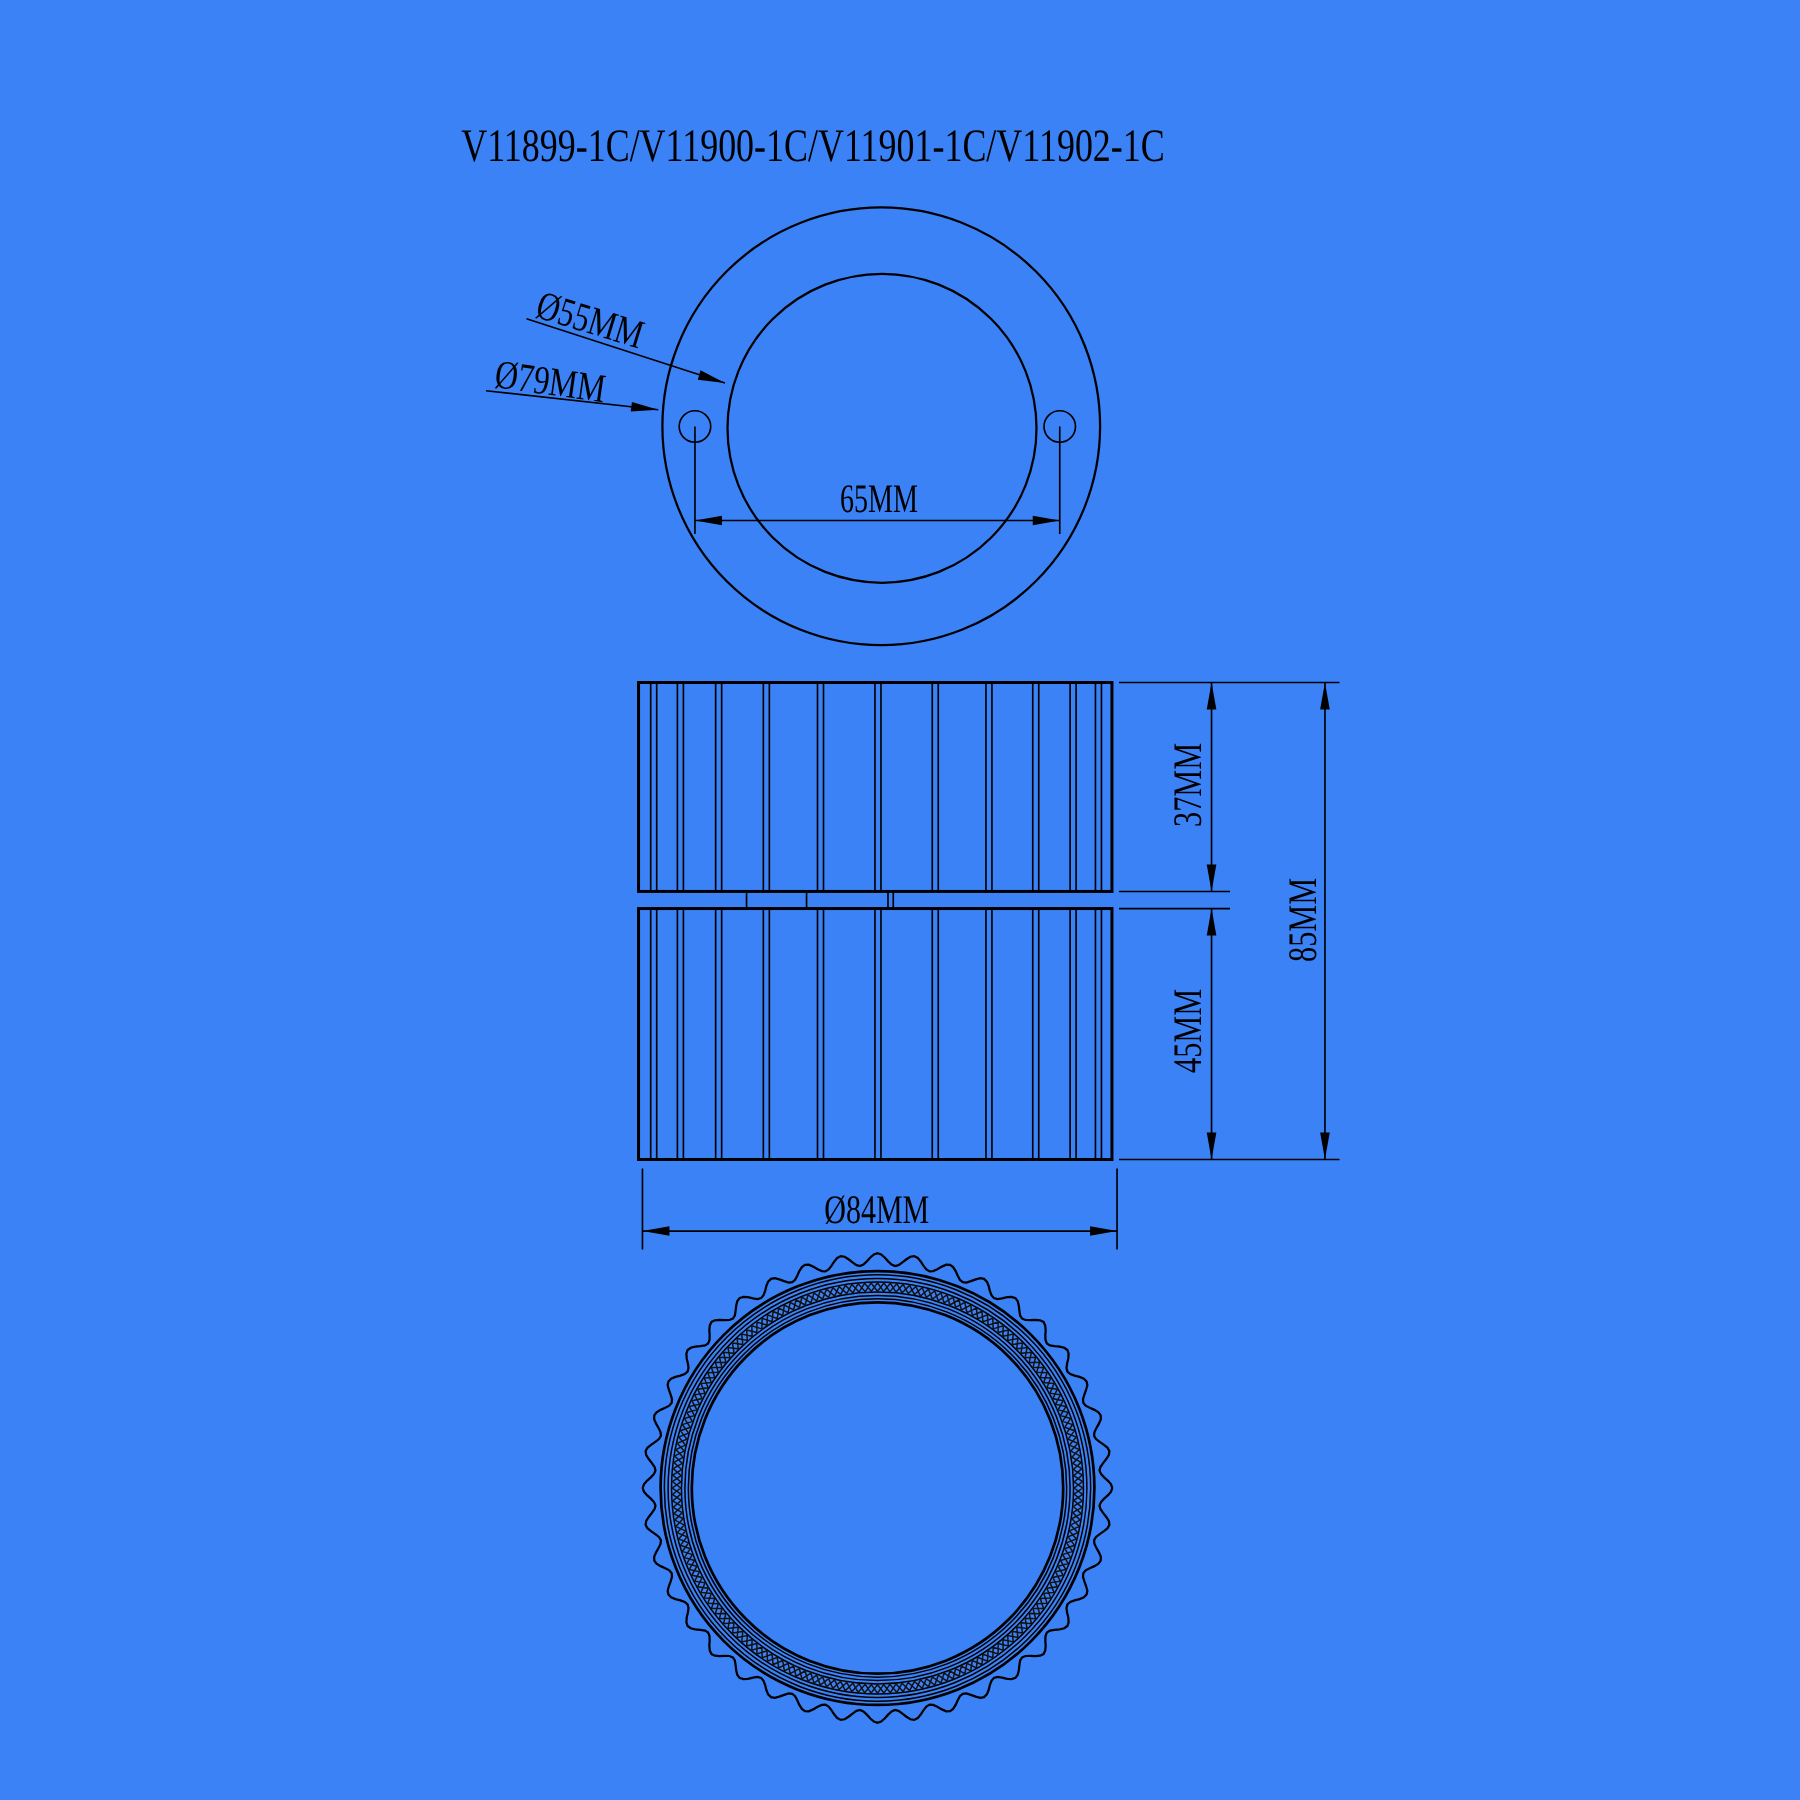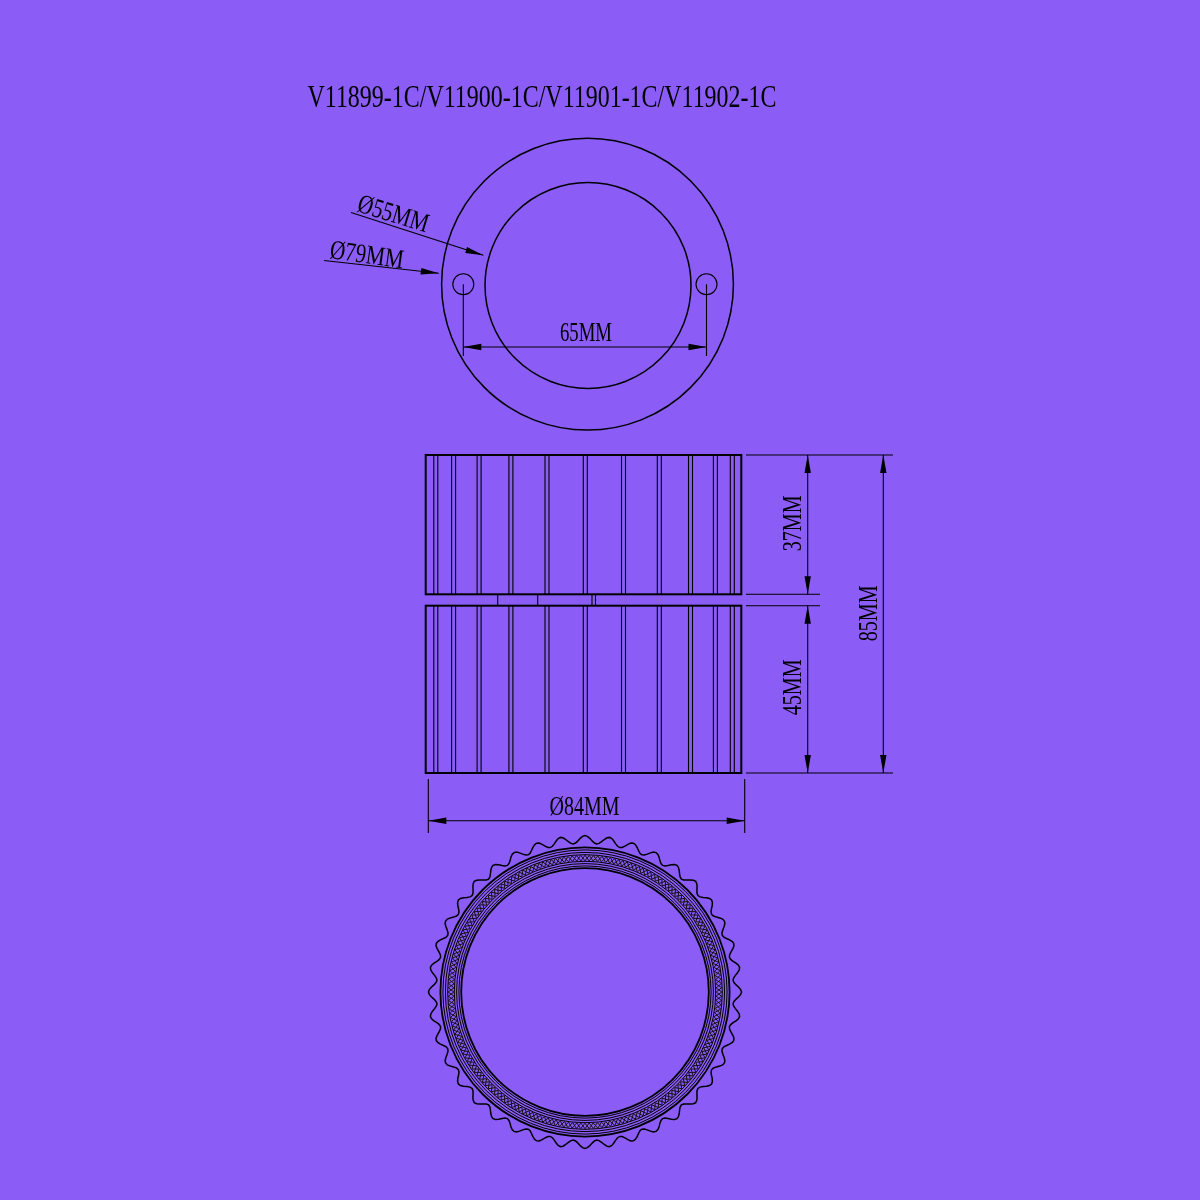--- a/index.html
+++ b/index.html
@@ -1,16 +1,16 @@
 <!DOCTYPE html>
 <html><head>
 <meta charset="utf-8">
 <style>
   html,body{margin:0;padding:0;background:#ffffff;}
-  .page{width:1200px;height:1200px;background:#8b5cf6;position:relative;}
+  .page{width:1200px;height:1200px;background:#3b82f6;position:relative;}
   svg{display:block;}
   text{fill:#000;}
   .title-text{font-family:"Liberation Serif",serif;font-size:31px;}
   .dim-text{font-family:"Liberation Serif",serif;font-size:27px;}
   .thin{stroke:#000;stroke-width:1.1;fill:none;}
   .medium{stroke:#000;stroke-width:1.5;fill:none;}
   .thick{stroke:#000;stroke-width:2;fill:none;}
   .rib{stroke:#000;stroke-width:1.1;fill:none;}
   .arrow{fill:#000;stroke:none;}
   .bandc{stroke:#000;stroke-width:1;fill:none;}

